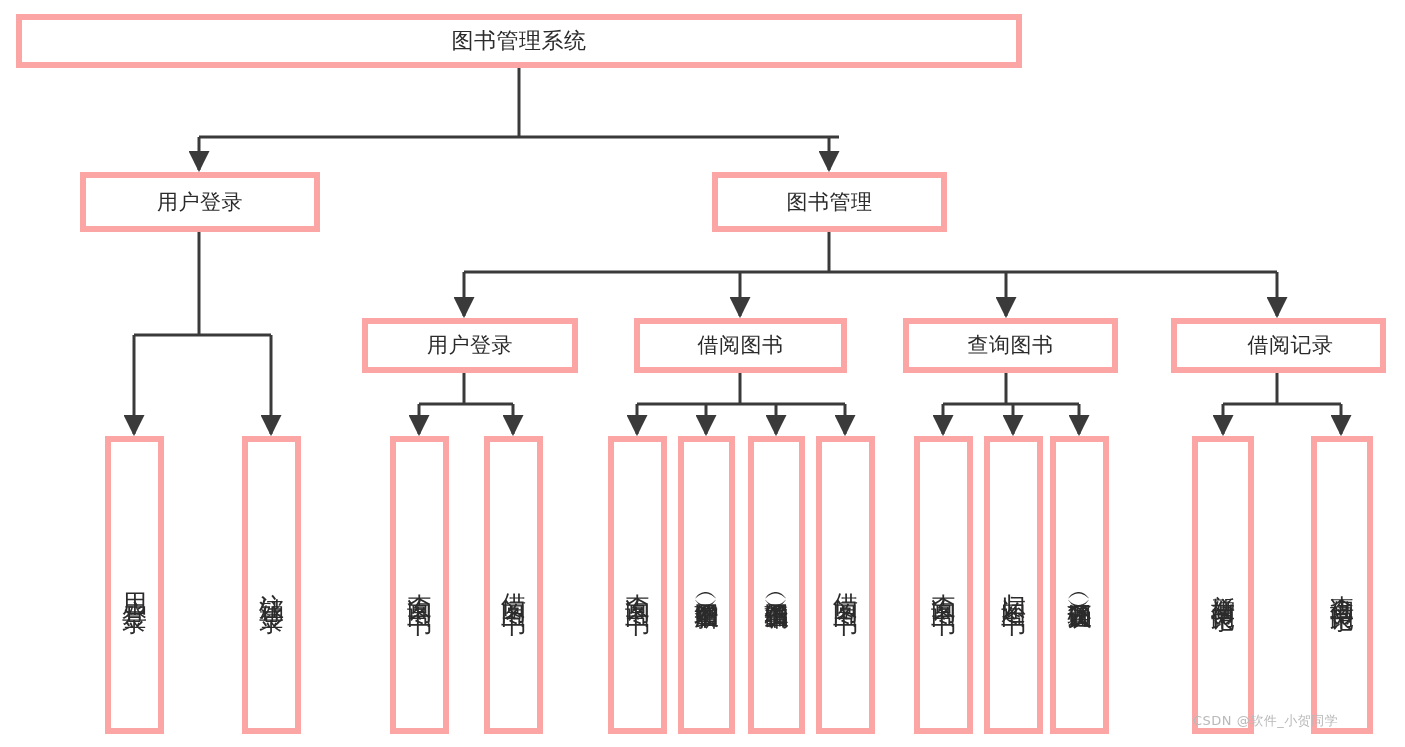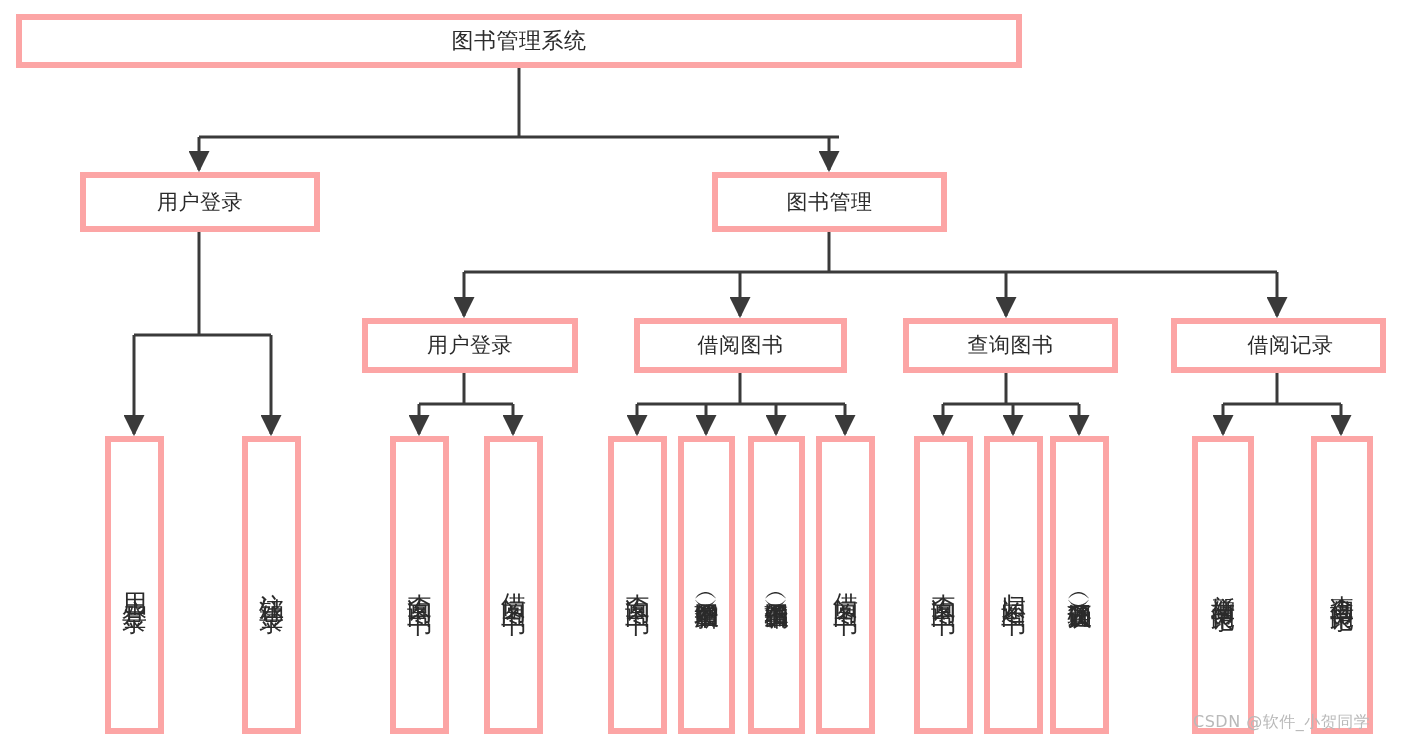--- a/index.html
+++ b/index.html
@@ -43,21 +43,21 @@
     letter-spacing:6px;
     white-space:nowrap;
     height:auto;
   }
   .v.tight .lbl{letter-spacing:3px;font-size:24px;}
   .v.vtight .lbl{letter-spacing:0px;font-size:24px;}
 
   #watermark{
     position:absolute;
     left:1193px;top:712px;
-    font-size:16px;
+    font-size:13px;
     color:#b9b9b9;
     letter-spacing:.5px;
     white-space:nowrap;
     z-index:3;
     font-family:"DejaVu Sans","Liberation Sans",sans-serif;
   }
 </style>
 </head>
 <body>
 

